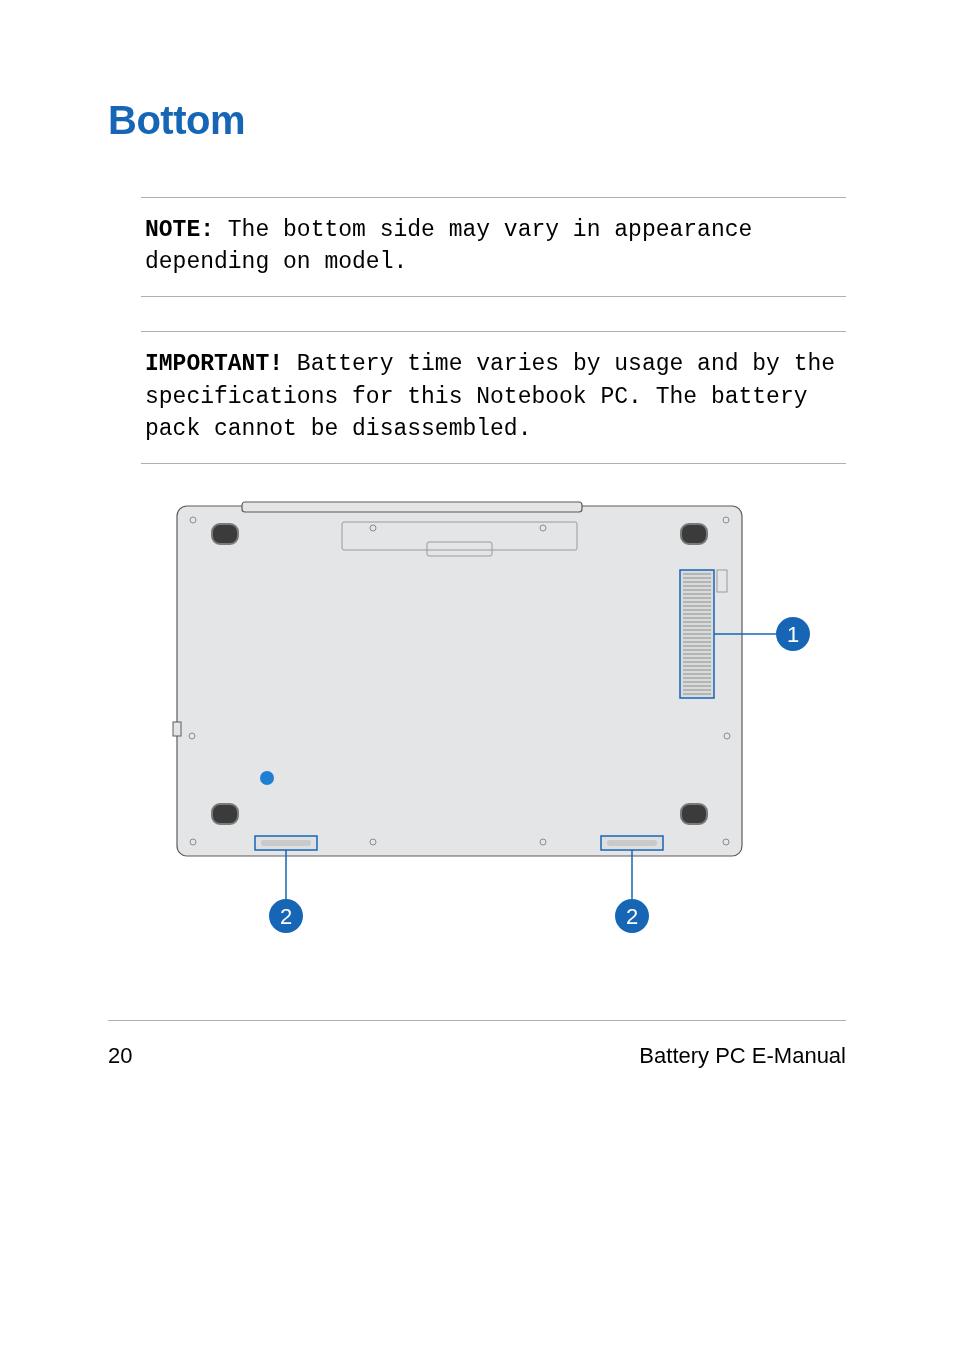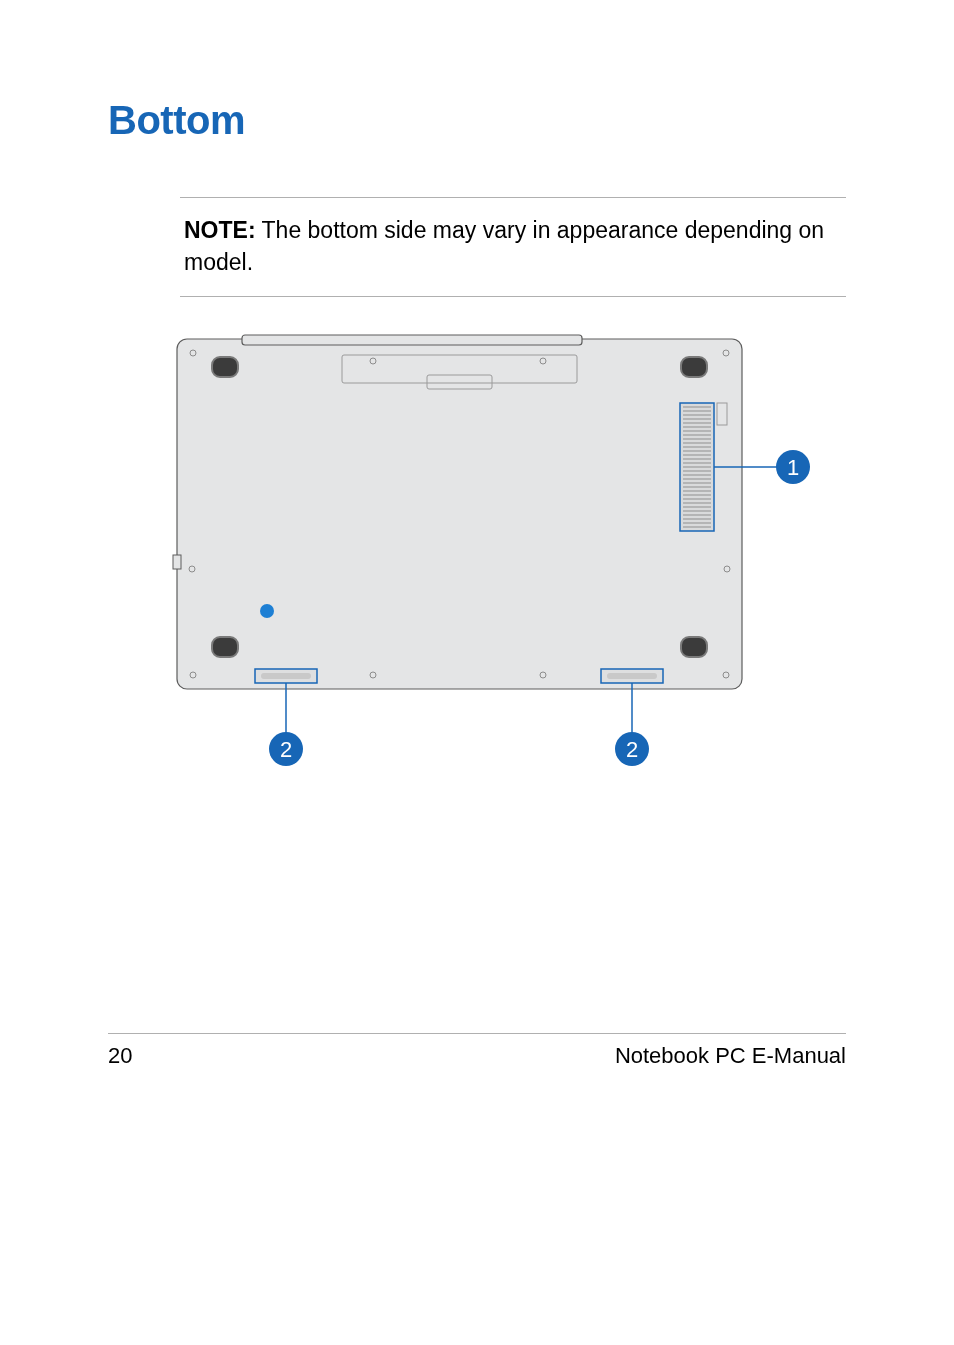--- a/index.html
+++ b/index.html
@@ -1,41 +1,48 @@
 <!DOCTYPE html>
 <html><head>
 <meta charset="utf-8">
 <style>
   * { box-sizing: border-box; margin: 0; padding: 0; }
   html, body { width: 954px; height: 1345px; background: #ffffff; font-family: "Segoe UI", "Helvetica Neue", Arial, sans-serif; color: #000; }
   .page { position: relative; width: 954px; height: 1147px; padding: 98px 108px 0 108px; }
   h1.title { color: #1766b6; font-weight: 700; font-size: 40px; margin-bottom: 54px; letter-spacing: -0.5px; }
-  .notice-block { margin-left: 72px; margin-bottom: 34px; }
+  .notice-block { margin-left: 33px; margin-bottom: 34px; font-family: Liberation Mono, monospace; }
   .hr { border: none; border-top: 1.5px solid #b0b0b0; margin: 0; }
   .notice-text { font-size: 23px; line-height: 1.4; padding: 16px 4px 18px 4px; }
   .notice-text strong { font-weight: 700; }
   .diagram-wrap { margin-top: 32px; width: 100%; display: flex; justify-content: center; }
   .diagram { position: relative; width: 680px; height: 460px; }
-  .footer { position: absolute; left: 108px; right: 108px; bottom: 78px; border-top: 1.5px solid #b0b0b0; padding-top: 9px; display: flex; justify-content: space-between; font-size: 22px; }
+  .footer { position: absolute; left: 108px; right: 108px; bottom: 78px; border-top: 1.5px solid #b0b0b0; padding-top: 22px; display: flex; justify-content: space-between; font-size: 22px; }
 </style>
 </head>
 <body>
 
 <div class="page">
   <h1 class="title">Bottom</h1>
 
   <div class="notice-block">
     <hr class="hr">
     <p class="notice-text">
       <strong>NOTE:</strong><span> The bottom side may vary in appearance depending on model.</span>
     </p>
     <hr class="hr">
   </div>
 
 
+  <div class="notice-block">
+    <hr class="hr">
+    <p class="notice-text">
+      <strong>IMPORTANT!</strong><span> Battery time varies by usage and by the specifications for this Notebook PC. The battery pack cannot be disassembled.</span>
+    </p>
+    <hr class="hr">
+  </div>
 
   <div class="diagram-wrap">
     <div class="diagram">
       <svg width="680" height="460" viewBox="0 0 680 460">
 
         <rect x="40" y="8" width="565" height="350" rx="10" ry="10" fill="#e4e5e6" stroke="#5d5d5d" stroke-width="1.2"></rect>
 
         <rect x="105" y="4" width="340" height="10" rx="3" fill="#e4e5e6" stroke="#5d5d5d" stroke-width="1.2"></rect>
 
         <rect x="205" y="24" width="235" height="28" rx="2" fill="none" stroke="#9a9a9a" stroke-width="1"></rect>
@@ -130,15 +137,15 @@
         <g>
           <circle cx="495" cy="418" r="17" fill="#1766b6"></circle>
           <text x="495" y="426" text-anchor="middle" font-size="22" fill="#fff" font-family="Arial">2</text>
         </g>
       </svg>
     </div>
   </div>
 
   <div class="footer">
     <span>20</span>
-    <span>Notebook PC E-Manual</span>
+    <span>Battery PC E-Manual</span>
   </div>
 </div>
 
 </body></html>

